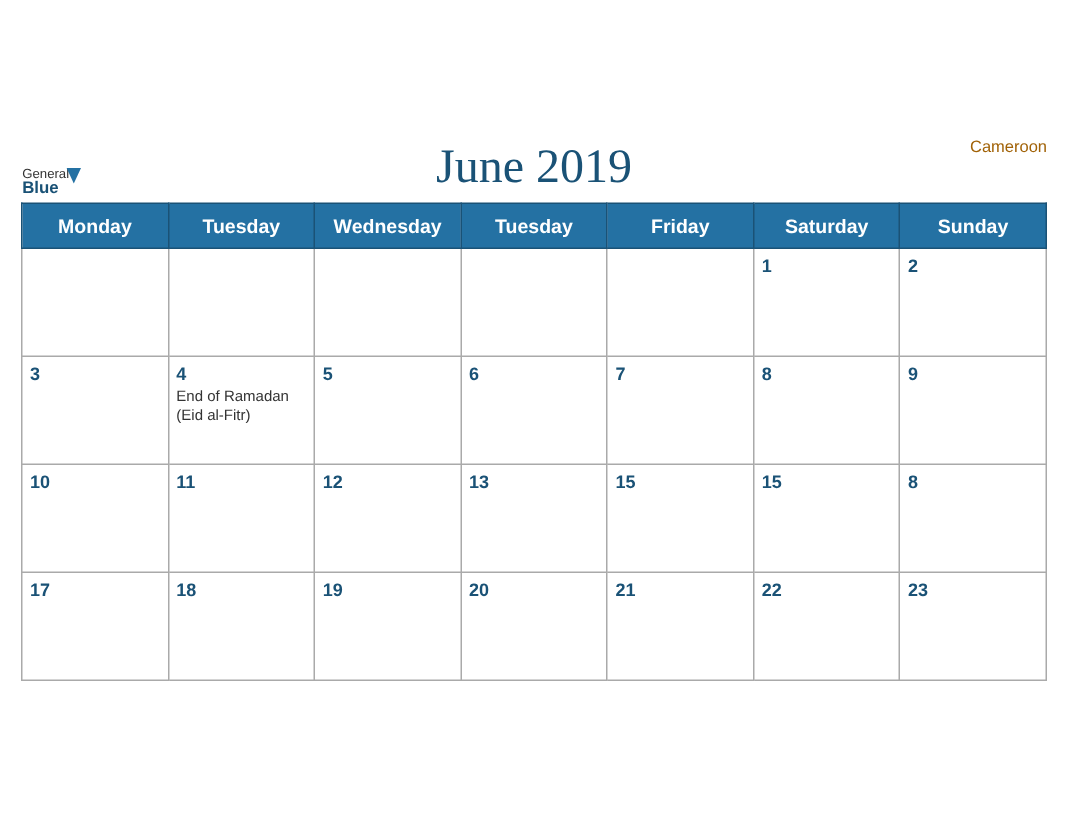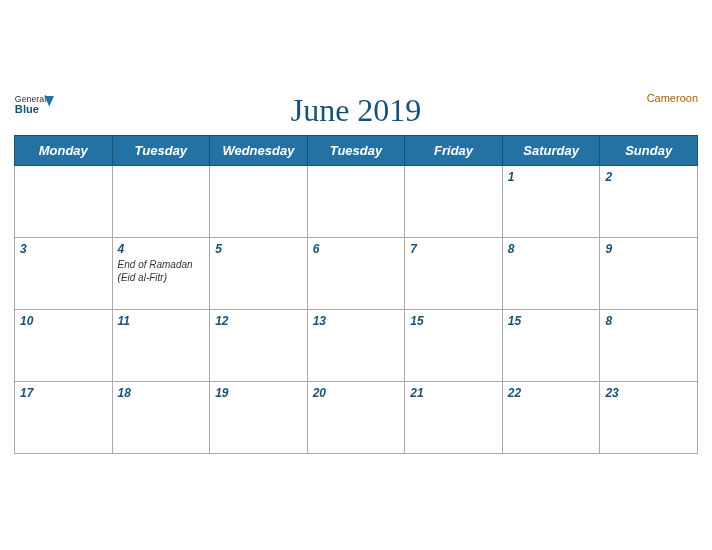--- a/index.html
+++ b/index.html
@@ -20,21 +20,21 @@
     .calendar-header {
       display: flex;
       align-items: flex-start;
       justify-content: center;
       position: relative;
       margin-bottom: 6px;
     }
     .logo-area {
       position: absolute;
       left: 0;
-      top: 0;
+      top: 16px;
       display: flex;
       flex-direction: column;
       align-items: center;
     }
     .logo-icon {
       width: 40px;
       height: 28px;
     }
     .calendar-title {
       font-size: 32px;
@@ -46,21 +46,20 @@
     .country-label {
       position: absolute;
       right: 0;
       top: 0;
       font-size: 11px;
       color: #a16207;
     }
     .calendar-table {
       width: 100%;
       border-collapse: collapse;
-      font-style: italic;
     }
     .calendar-table thead tr th {
       background-color: #2471a3;
       color: #fff;
       font-size: 13px;
       font-weight: bold;
       padding: 7px 4px;
       text-align: center;
       border: 1px solid #1a5276;
     }

